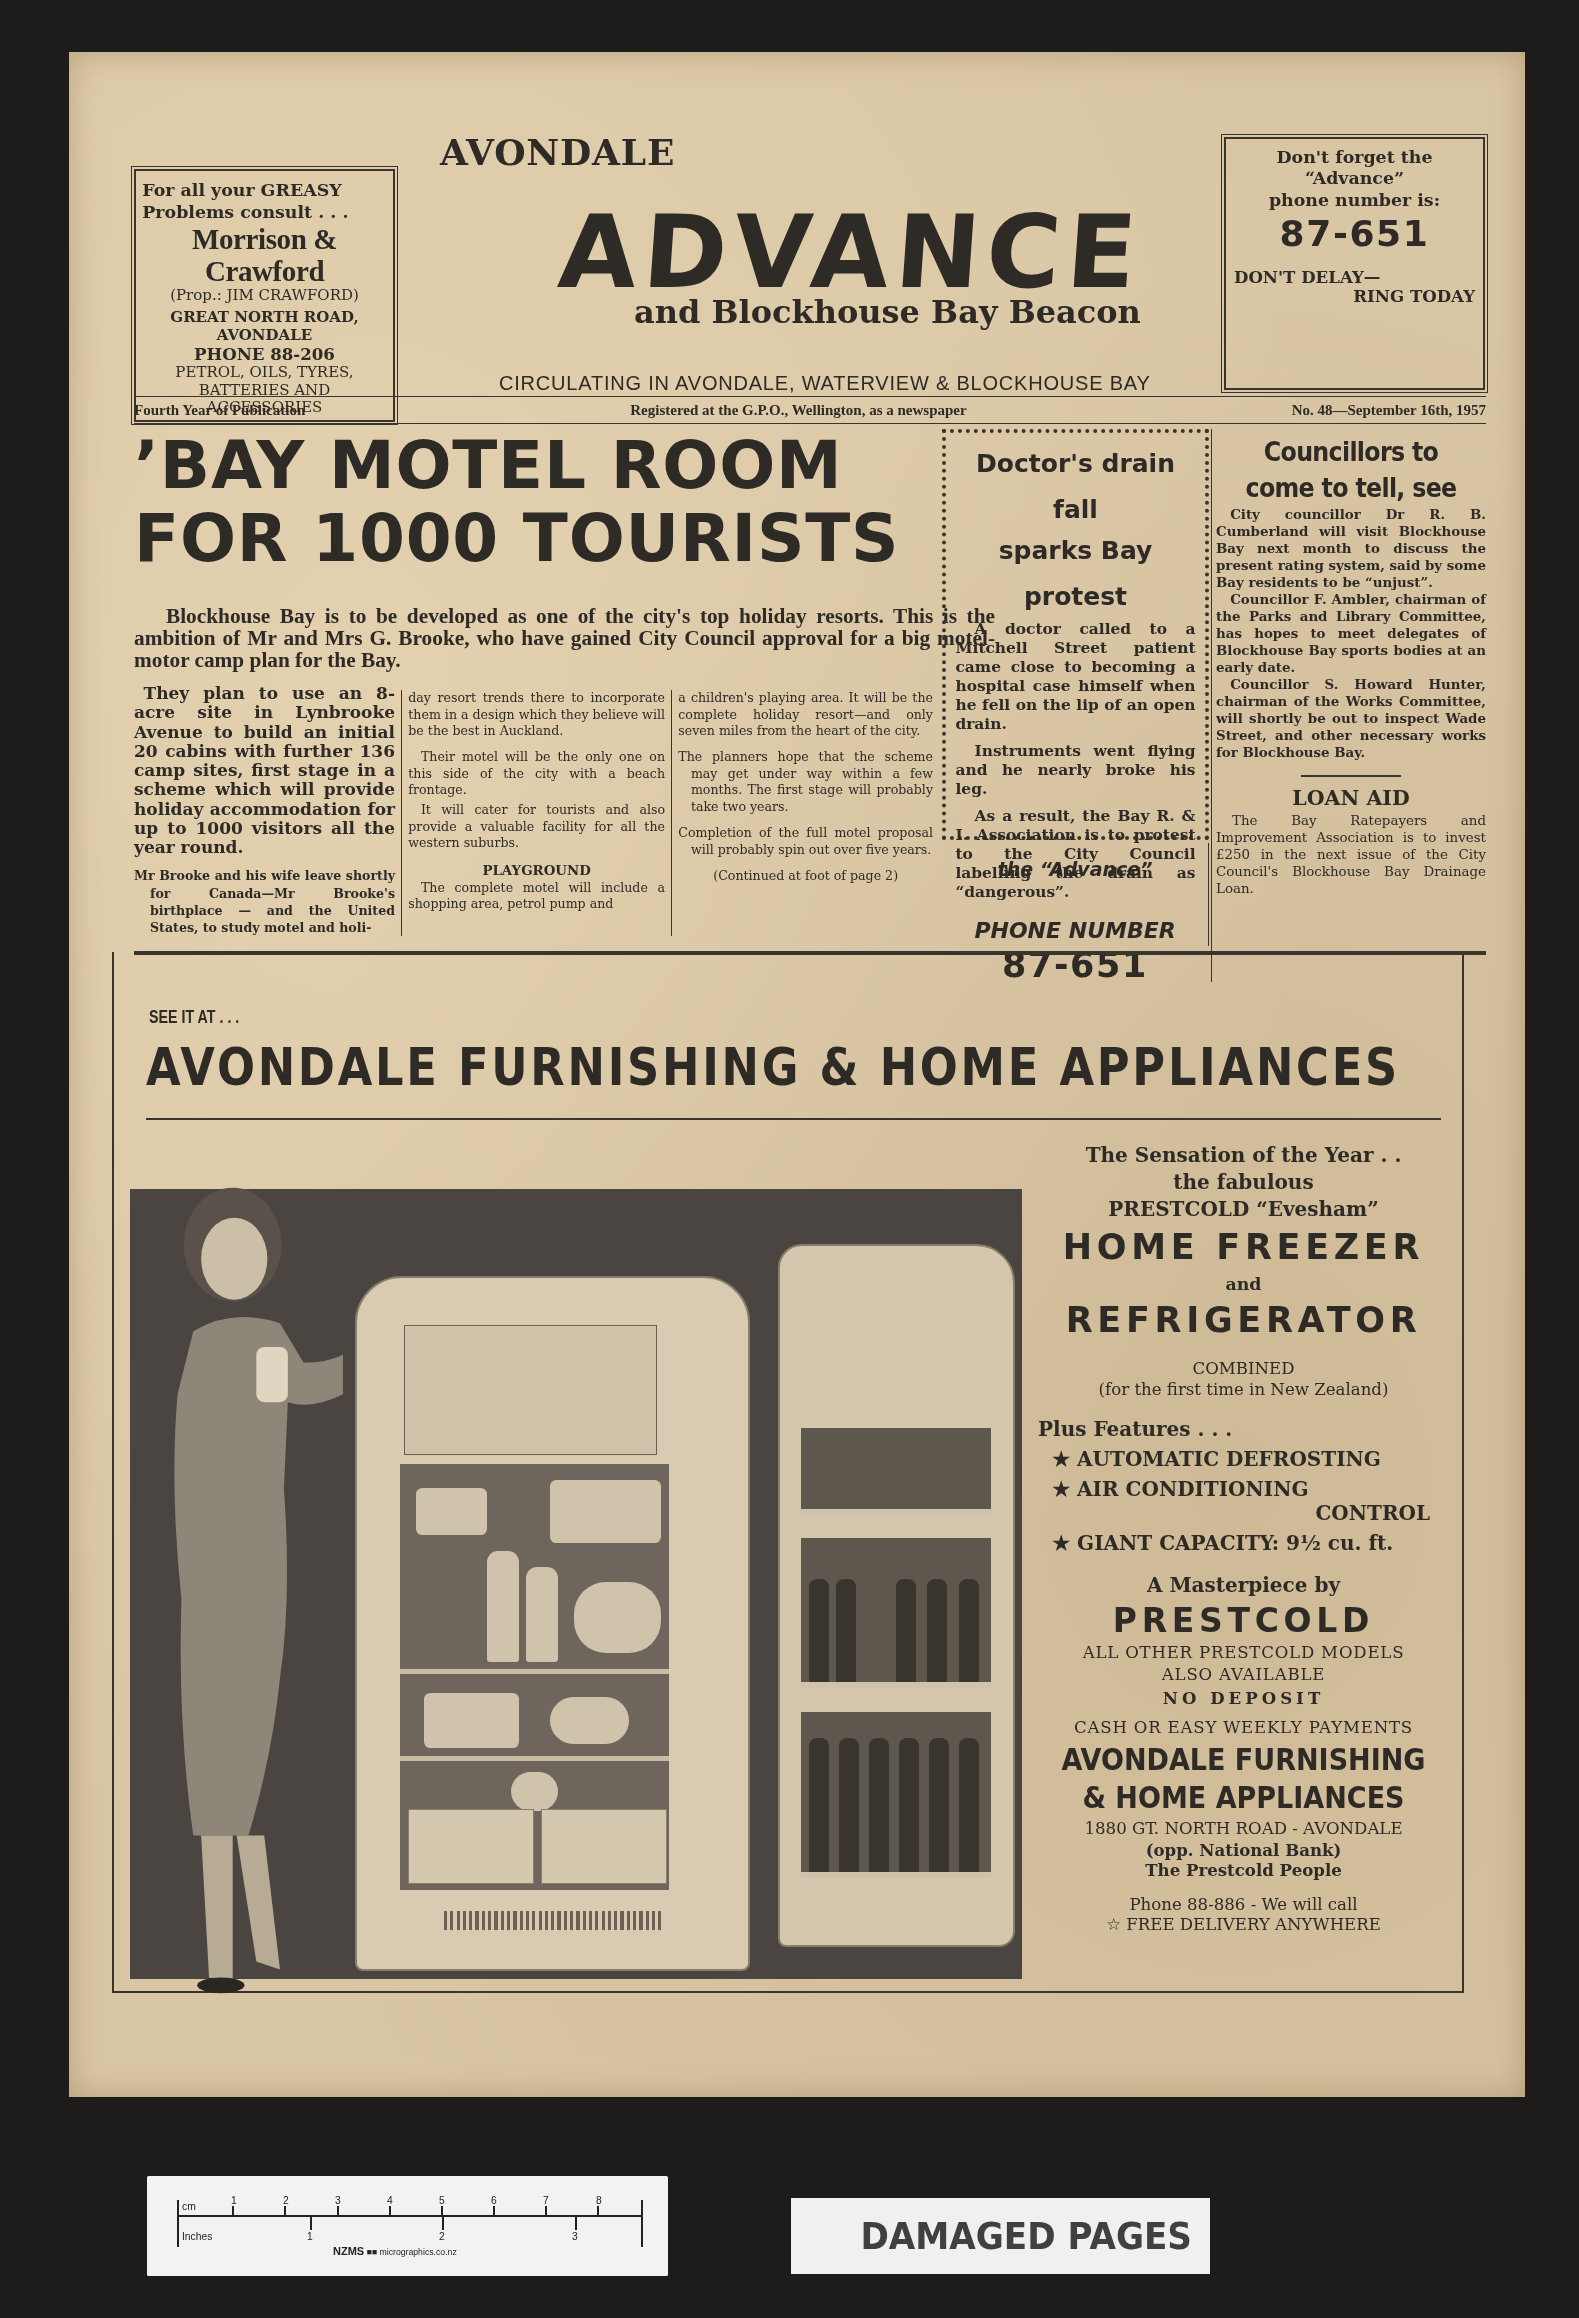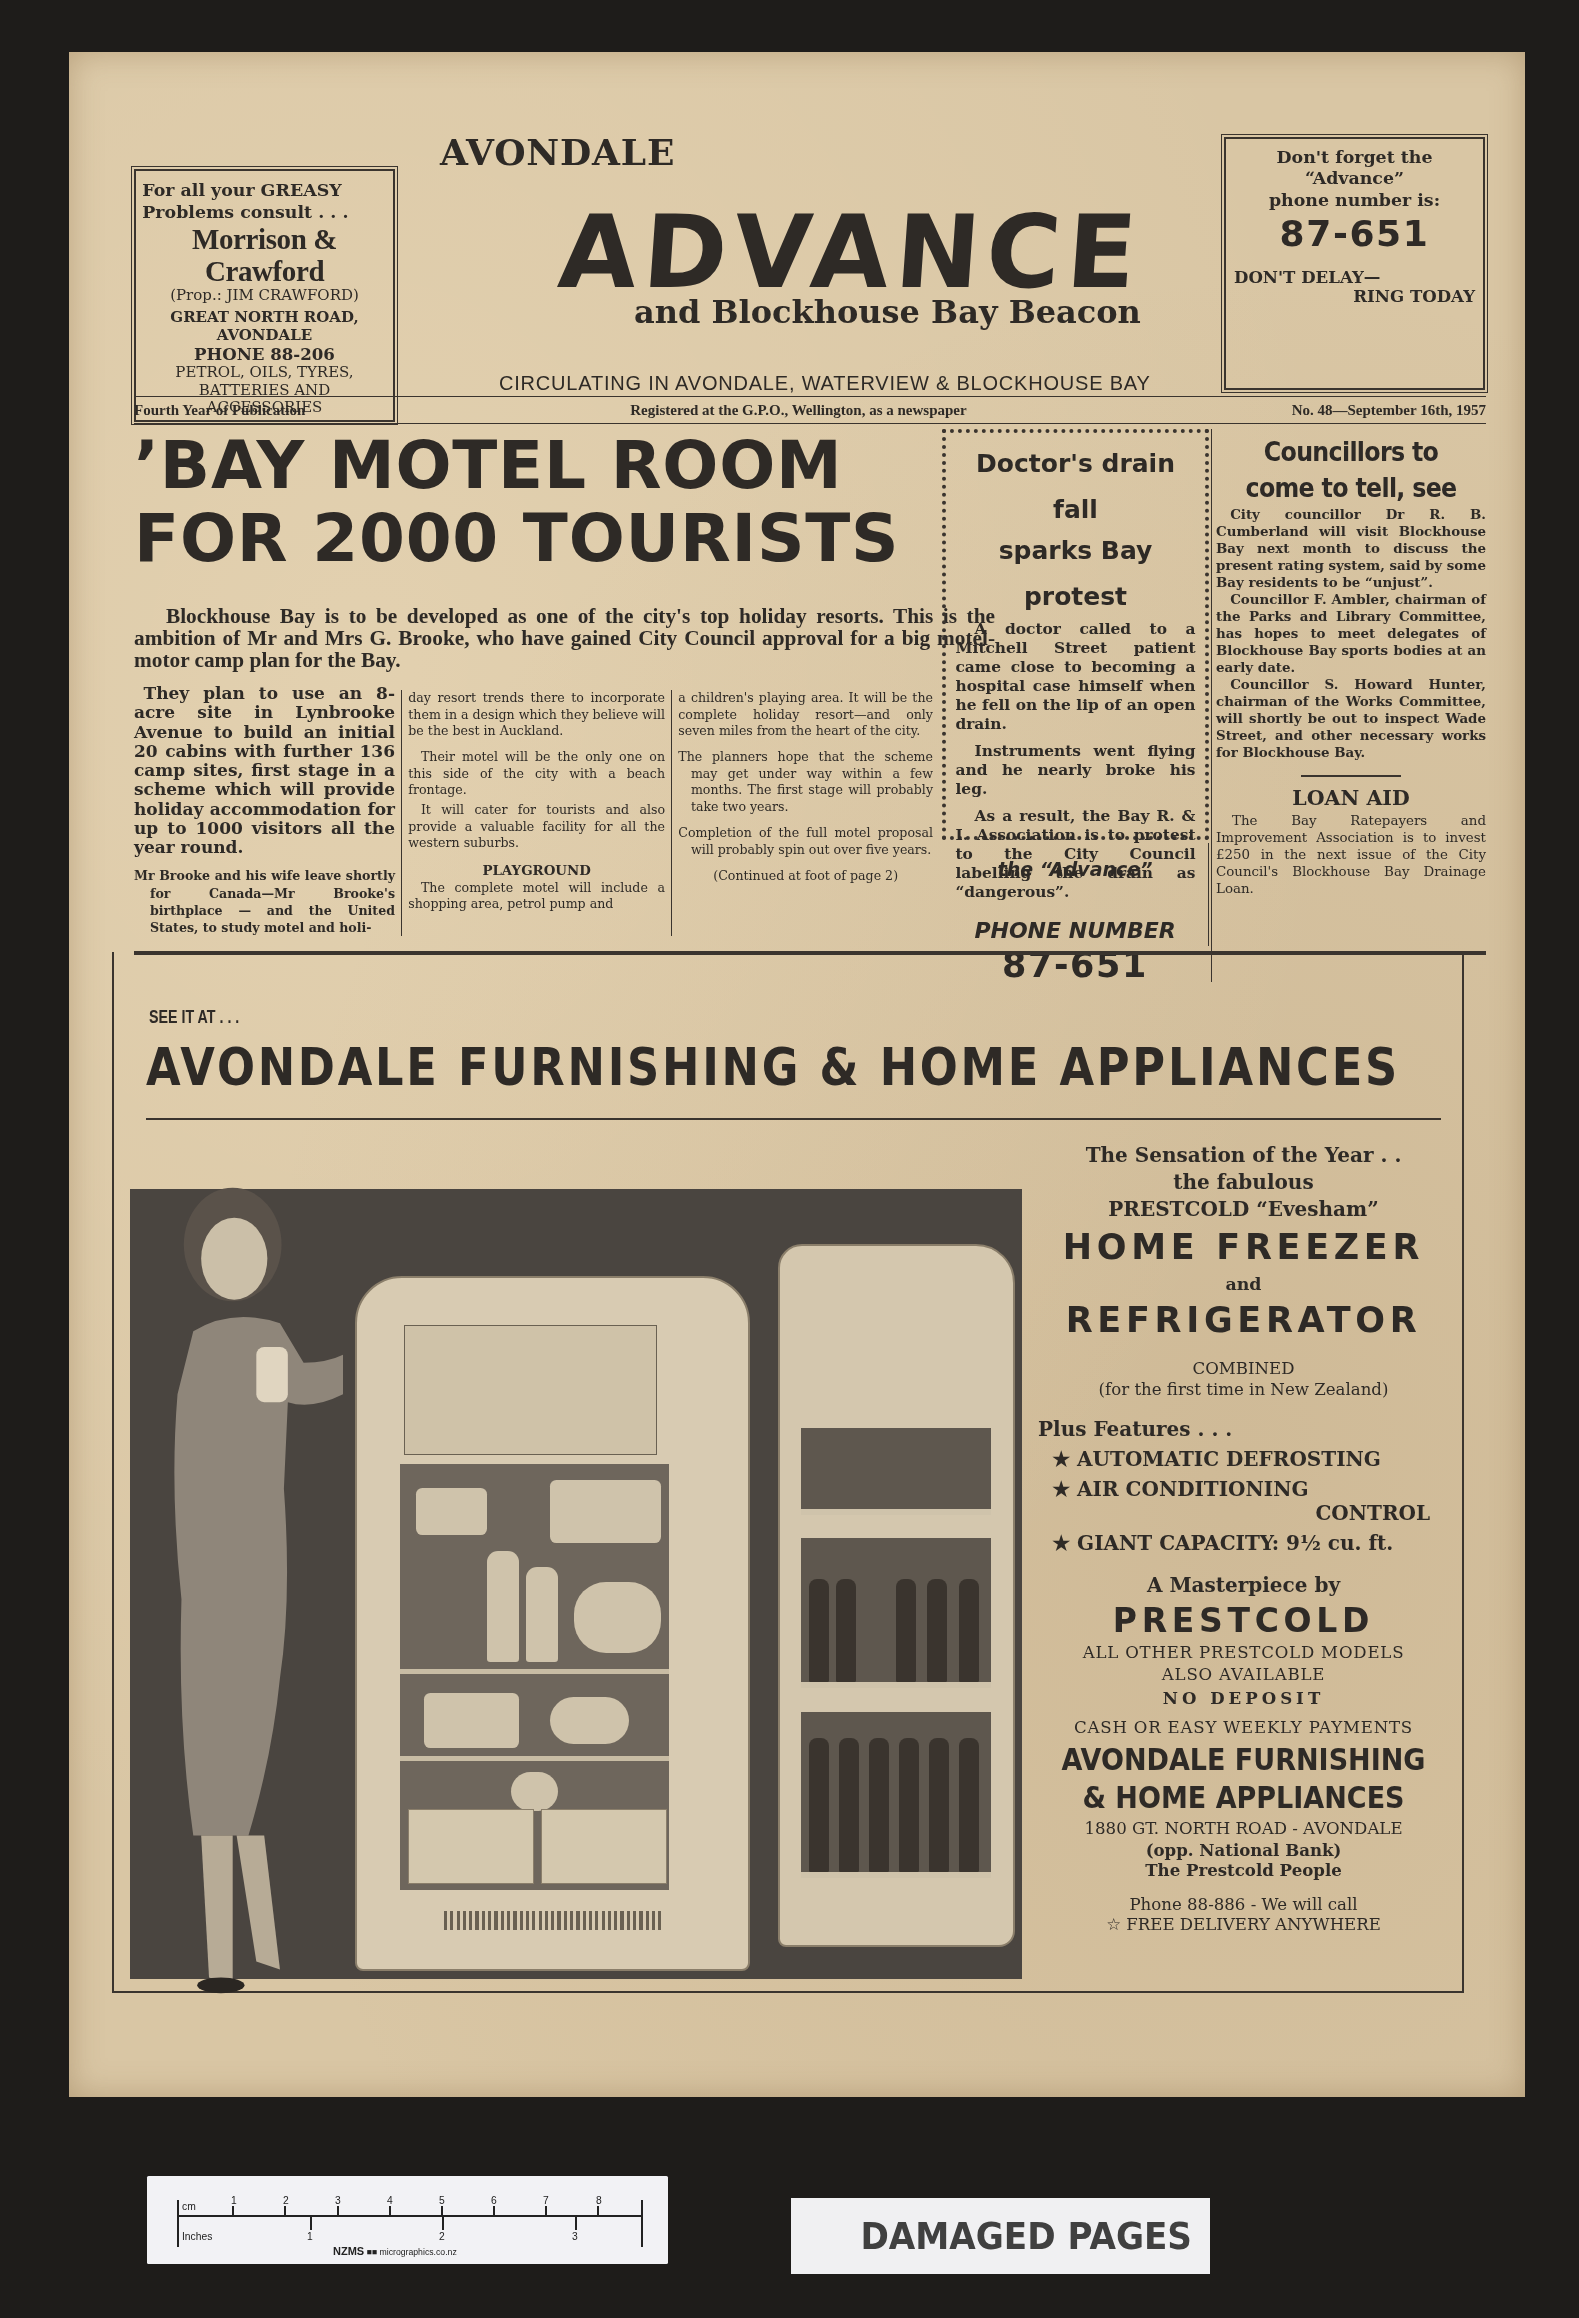--- a/index.html
+++ b/index.html
@@ -110,21 +110,21 @@
   .ad-copy .feat .r { text-align: right; padding-right: 19px; margin-top: -6.3px; }
   .ad-copy .prest { font-family: "DejaVu Sans", sans-serif; font-weight: bold; font-size: 33px; letter-spacing: 4.7px; line-height: 43px; }
   .ad-copy .caps { font-family: "DejaVu Serif", serif; font-size: 16.6px; line-height: 21.3px; letter-spacing: 0.8px; }
   .ad-copy .nodep { font-family: "DejaVu Serif", serif; font-weight: bold; font-size: 16.6px; letter-spacing: 4px; line-height: 27px; }
   .ad-copy .store { font-family: "DejaVu Sans", sans-serif; font-weight: bold; font-size: 30px; line-height: 43px; transform: scaleX(0.9); }
   .ad-copy .addr { font-family: "DejaVu Serif", serif; font-size: 16.6px; line-height: 20.5px; }
   .ad-copy .addrb { font-family: "DejaVu Serif", serif; font-weight: bold; font-size: 16.6px; line-height: 20.5px; }
   .mt { margin-top: 14.2px; }
 
   
-  .scale { left: 147px; top: 2176px; width: 521px; height: 88px; background: #f2f2f5; border-radius: 1.6px; }
+  .scale { left: 147px; top: 2176px; width: 521px; height: 100px; background: #f2f2f5; border-radius: 1.6px; }
   .scale .bar { position: absolute; left: 30px; top: 39px; width: 466px; height: 2.4px; background: #222; }
   .scale .tick { position: absolute; width: 1.6px; background: #222; }
   .scale .cmn { position: absolute; top: 19px; font-family: "Liberation Sans", sans-serif; font-size: 10.3px; color: #222; }
   .scale .inn { position: absolute; top: 55px; font-family: "Liberation Sans", sans-serif; font-size: 10.3px; color: #222; }
   .scale .unit { position: absolute; font-family: "Liberation Sans", sans-serif; font-size: 10.3px; color: #222; }
   .scale .brand { position: absolute; left: 186px; top: 69px; font-family: "Liberation Sans", sans-serif; font-size: 8.7px; color: #222; }
   .scale .brand b { font-size: 11px; }
   .damaged { left: 791px; top: 2198px; width: 419px; height: 76px; background: #f0f0f2; display: flex; align-items: center; justify-content: flex-end; font-family: "DejaVu Sans", sans-serif; font-weight: bold; font-size: 38px; color: #404040; letter-spacing: 0; transform-origin: center; }
   .damaged span { display: inline-block; transform: scaleX(0.9); }
 </style>
@@ -162,21 +162,21 @@
   <div class="abs rule" style="left:65px;top:344px;width:1352px"></div>
   <div class="abs dateline">
     <span>Fourth Year of Publication</span>
     <span>Registered at the G.P.O., Wellington, as a newspaper</span>
     <span>No. 48—September 16th, 1957</span>
   </div>
   <div class="abs rule" style="left:65px;top:371px;width:1352px"></div>
 
   <div class="abs headline">
     <div>’BAY MOTEL ROOM</div>
-    <div>FOR 2000 TOURISTS</div>
+    <div>FOR 1000 TOURISTS</div>
   </div>
   <div class="abs lede">Blockhouse Bay is to be developed as one of the city's top holiday resorts. This is the ambition of Mr and Mrs G. Brooke, who have gained City Council approval for a big motel-motor camp plan for the Bay.</div>
 
   <div class="abs col col1">
     <p class="big">They plan to use an 8-acre site in Lynbrooke Avenue to build an initial 20 cabins with further 136 camp sites, first stage in a scheme which will provide holiday accommodation for up to 1000 visitors all the year round.</p>
     <p class="sml">Mr Brooke and his wife leave shortly for Canada—Mr Brooke's birthplace — and the United States, to study motel and holi-</p>
   </div>
   <div class="abs col col2">
     <p>day resort trends there to incorporate them in a design which they believe will be the best in Auckland.</p>
     <p class="ind" style="margin-bottom:3.2px">Their motel will be the only one on this side of the city with a beach frontage.</p>

